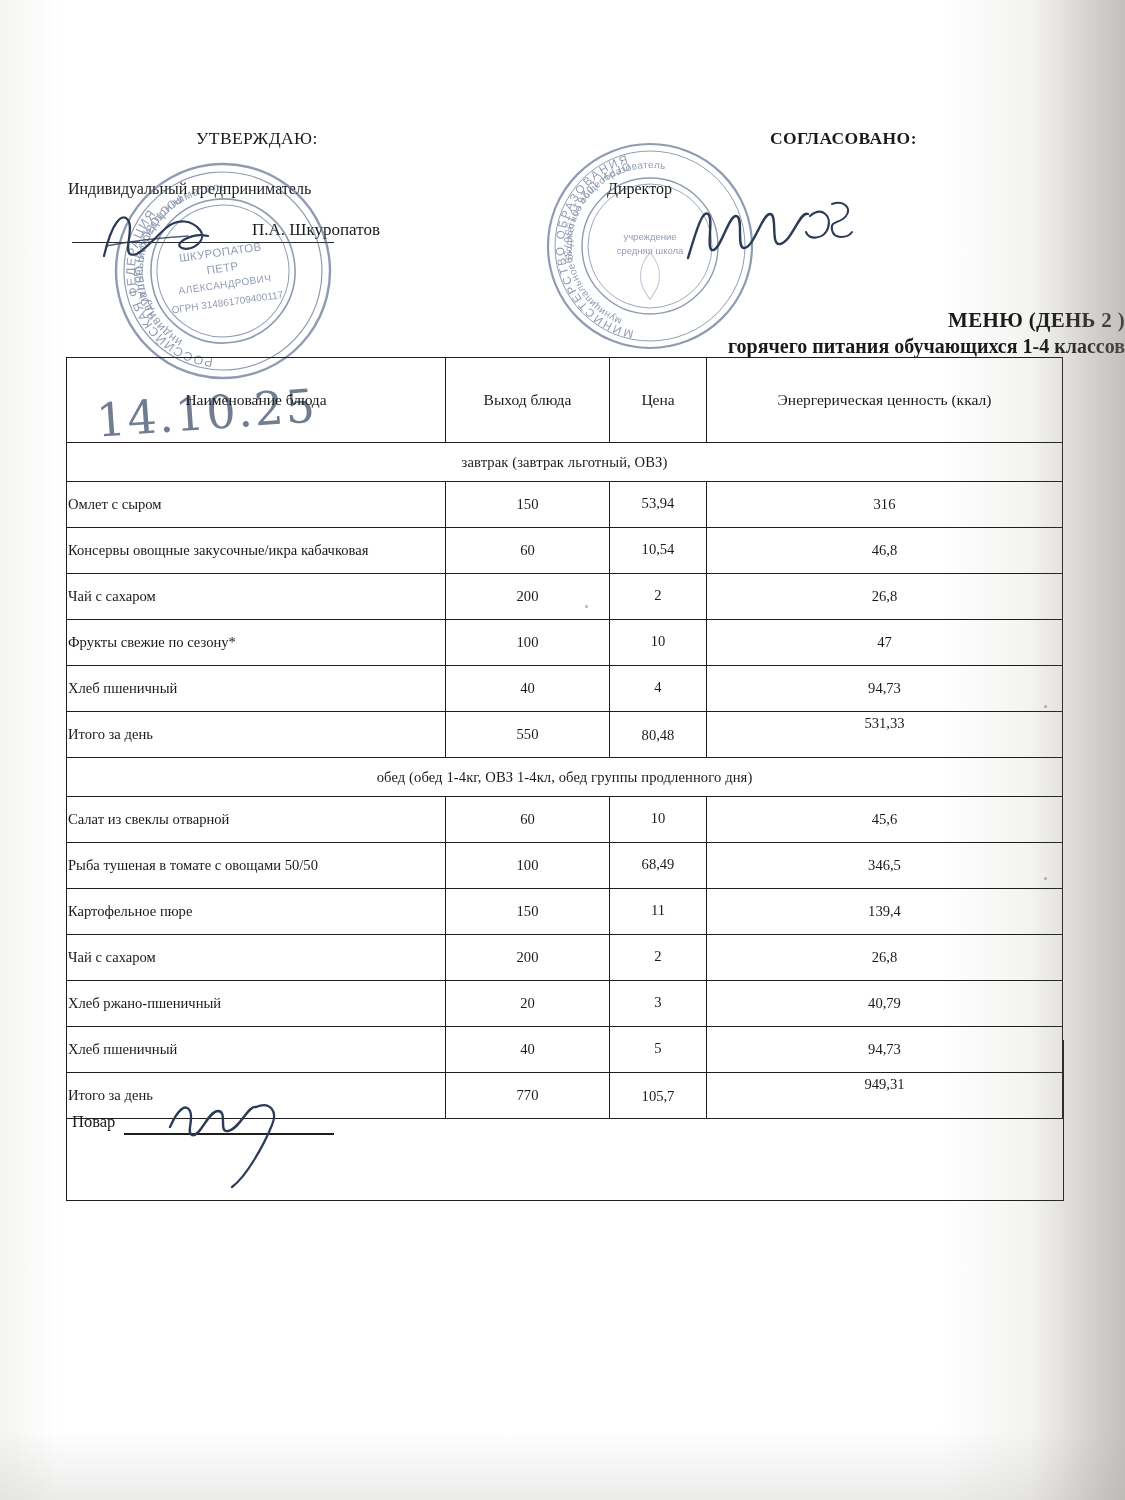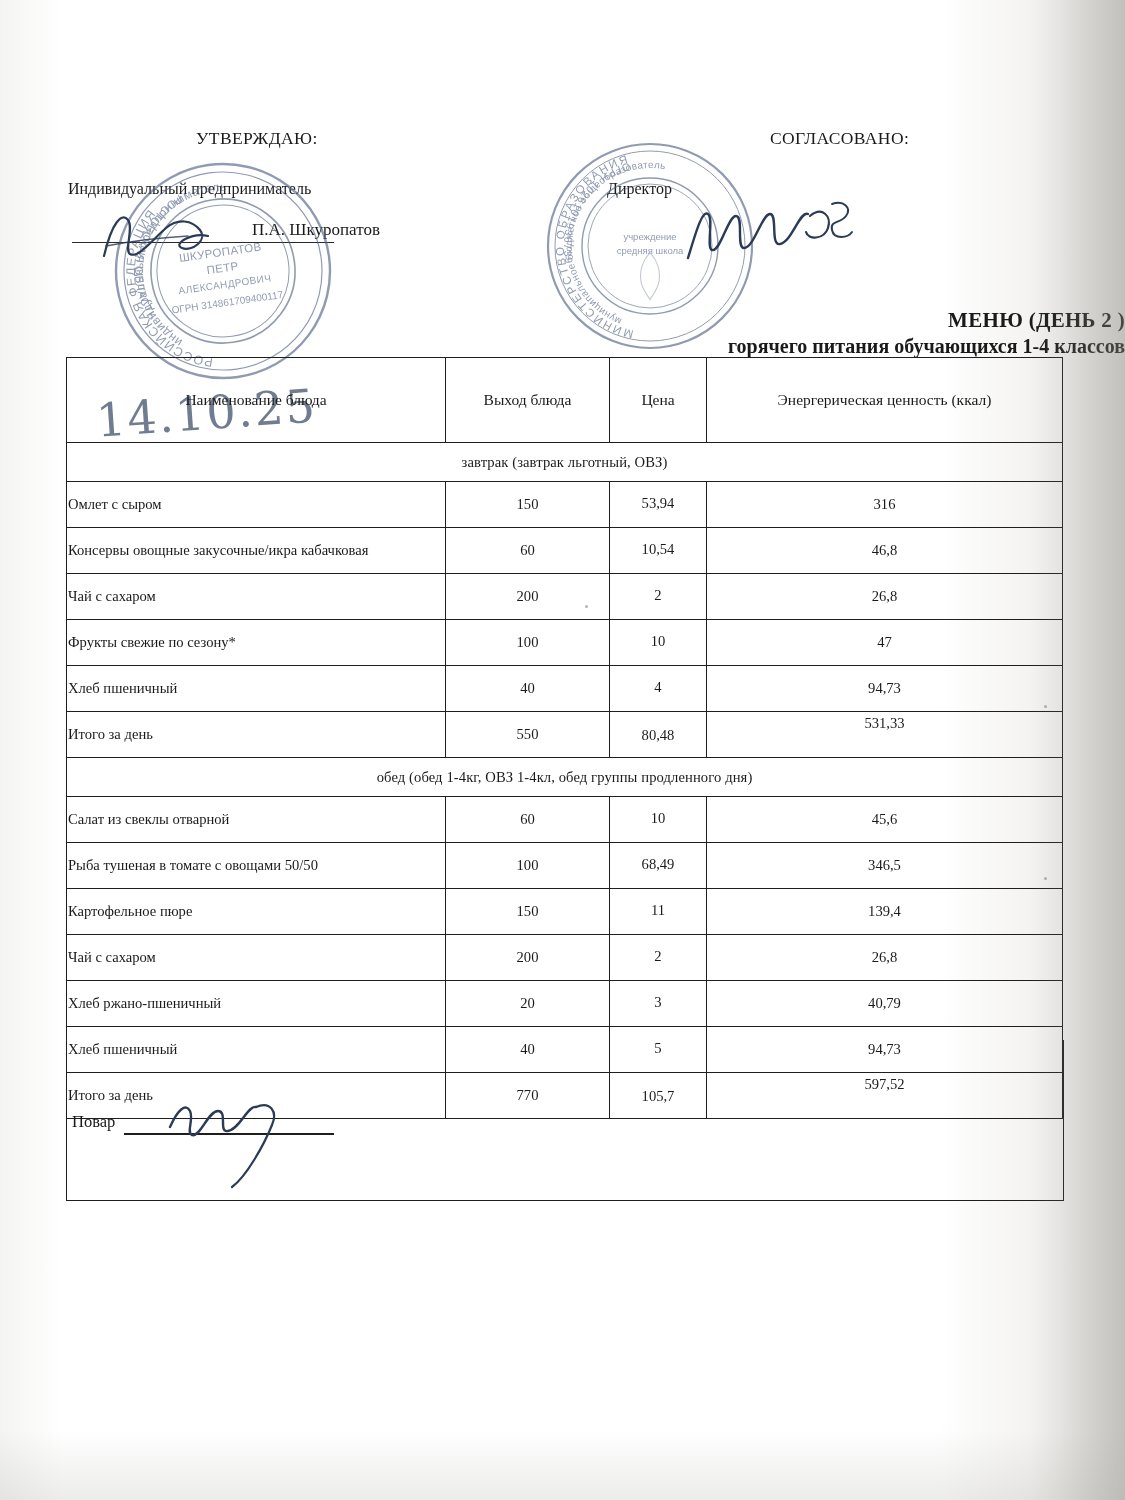--- a/index.html
+++ b/index.html
@@ -50,20 +50,21 @@
     top: 0px;
     font-size: 17.5px;
     letter-spacing: .4px;
   }
   .agreed-label {
     position: absolute;
     left: 770px;
     top: 0px;
     font-size: 17.5px;
     letter-spacing: .4px;
+    font-weight: bold;
   }
   .ip-line {
     position: absolute;
     left: 68px;
     top: 52px;
     font-size: 16px;
   }
   .director-line {
     position: absolute;
     left: 607px;
@@ -429,21 +430,21 @@
         <tr>
           <td class="name">Хлеб пшеничный</td>
           <td class="out">40</td>
           <td class="price">5</td>
           <td class="kcal">94,73</td>
         </tr>
         <tr class="total">
           <td class="name">Итого за день</td>
           <td class="out">770</td>
           <td class="price">105,7</td>
-          <td class="kcal">597,52</td>
+          <td class="kcal">949,31</td>
         </tr>
 
       </tbody>
     </table>
   </div>
 
   <div class="tail-box"></div>
   <div class="cook-label">Повар</div>
   <div class="cook-rule"></div>
 

